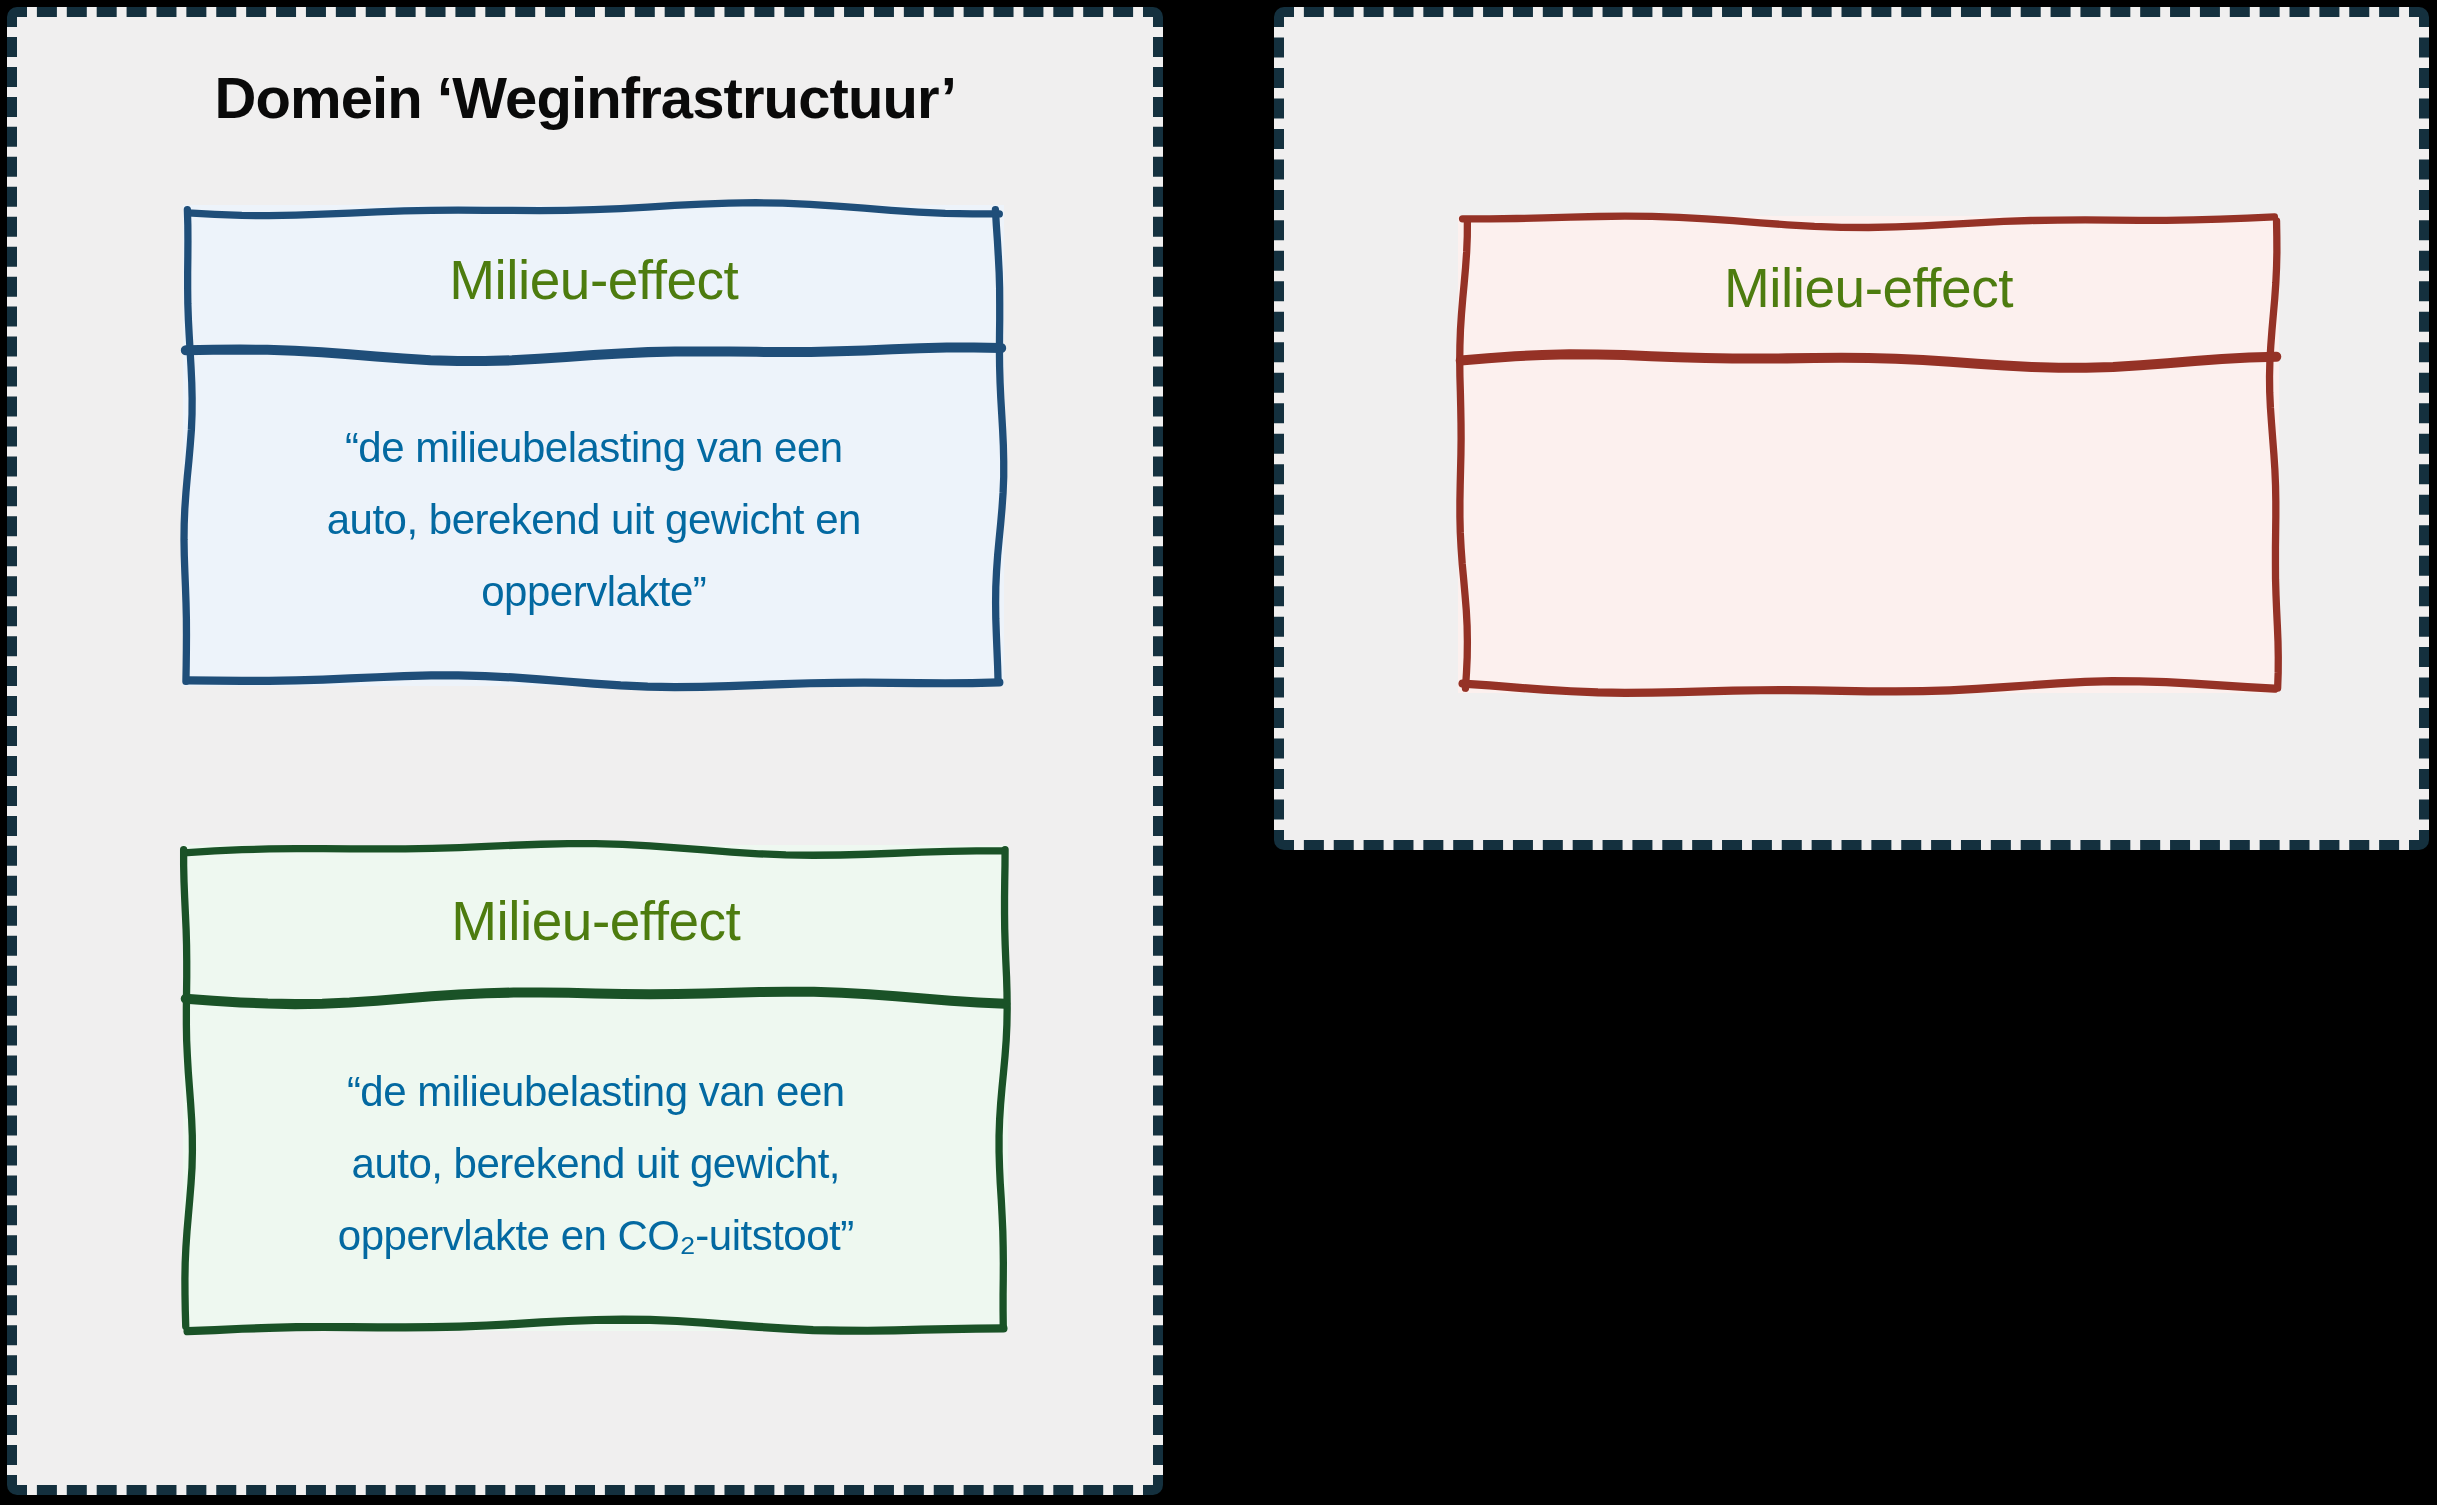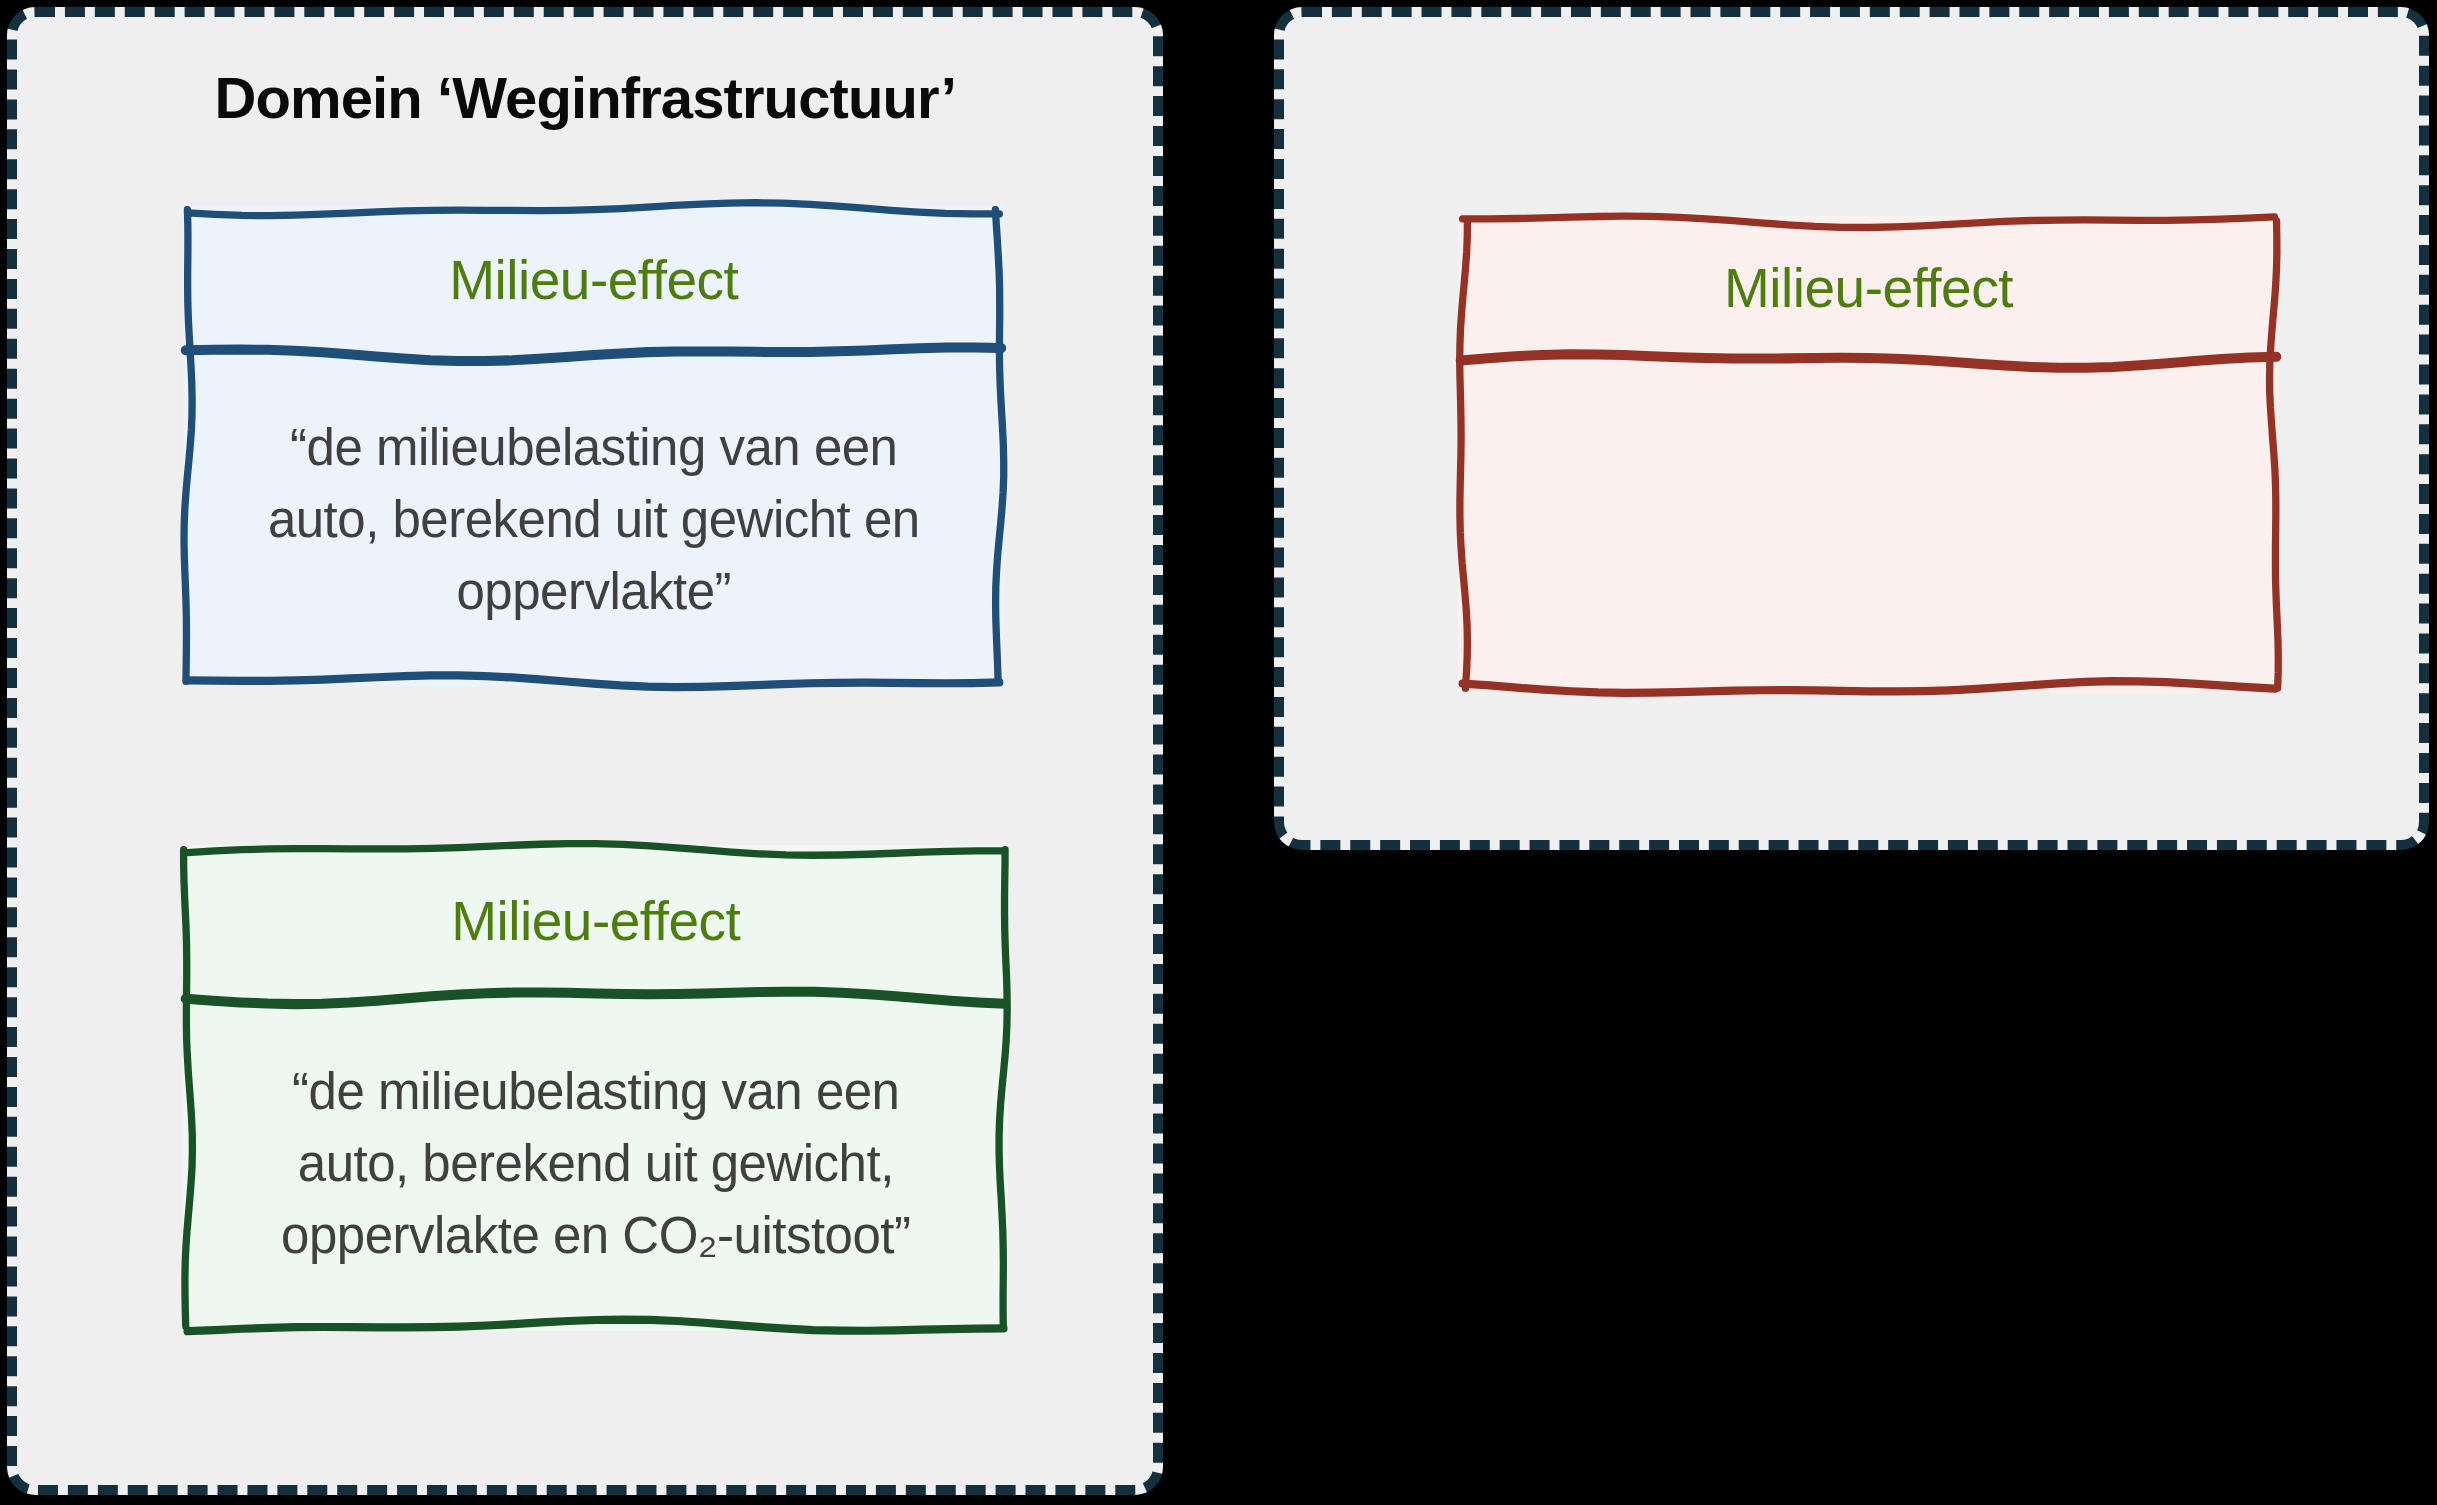--- a/index.html
+++ b/index.html
@@ -17,21 +17,21 @@
   }
   .scene {
     position: absolute;
     inset: 0;
   }
   
   .panel {
     position: absolute;
     box-sizing: border-box;
     border: 10px dashed #14303e;
-    border-radius: 28px;
+    border-radius: 10px;
     background: #f0efef;
   }
   .panel-left  { left: 7.3px;    top: 7.3px; width: 1156px; height: 1488px; }
   .panel-right { left: 1274px; top: 7.3px; width: 1155px; height: 843px;  }
   .panel-title {
     position: absolute;
     left: 0; right: 0;
     top: 44px;
     text-align: center;
     font-size: 58px;
@@ -65,24 +65,24 @@
     color: #4d7c0f;
   }
   .card-body {
     position: absolute;
     left: 0; right: 0; bottom: 0;
     display: flex;
     align-items: center;
     justify-content: center;
     text-align: center;
     white-space: pre-line;
-    font-size: 51px;
+    font-size: 42px;
     line-height: 72px;
     letter-spacing: -0.5px;
-    color: #404040;
+    color: #0369a1;
   }
 </style>
 </head>
 <body style="background: rgb(0, 0, 0);">
 
 <div class="scene">
 
   <div class="panel panel-left" id="panel-0" style="background: rgb(240, 239, 239); border-color: rgb(20, 48, 62);">
     <div class="panel-title">Domein ‘Weginfrastructuur’</div>
 

